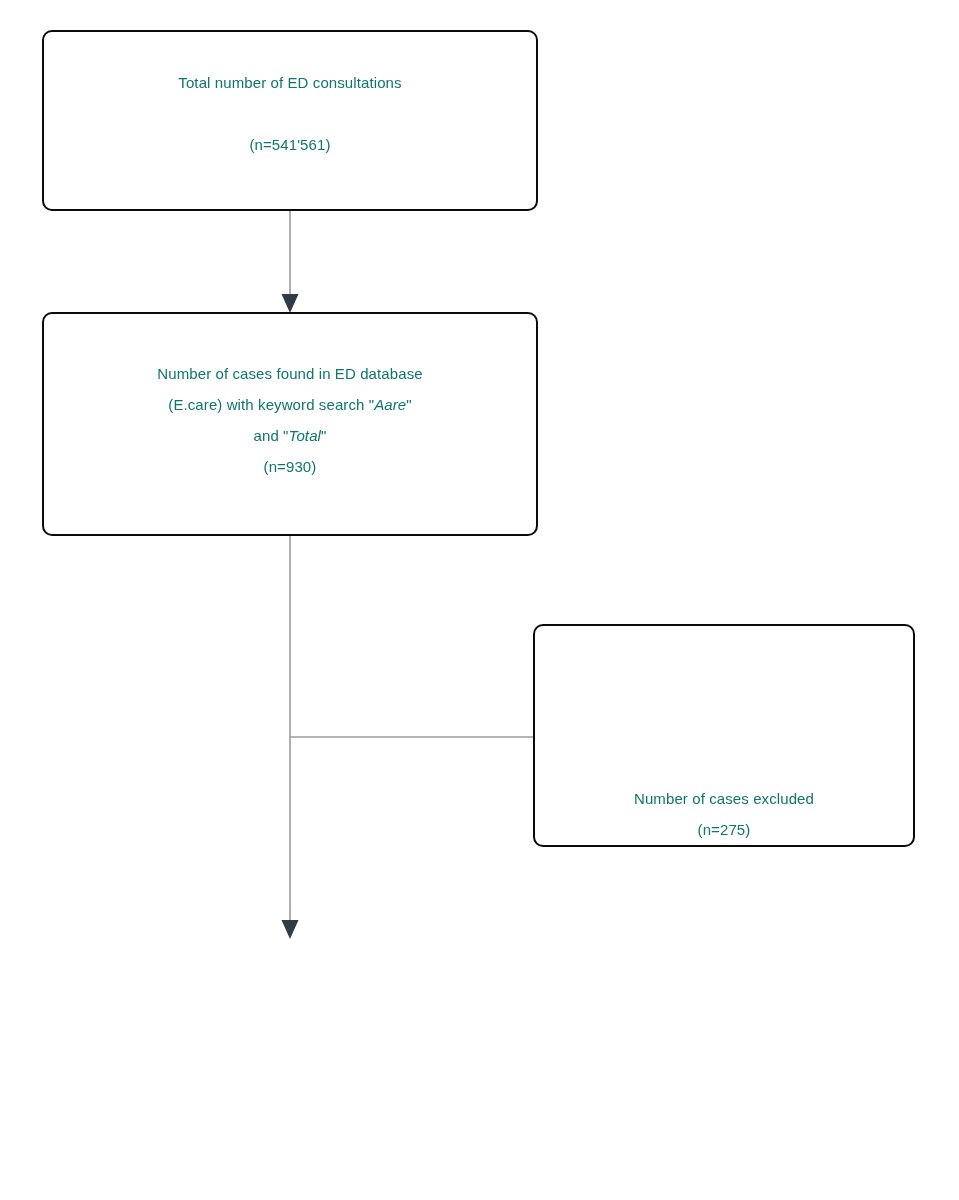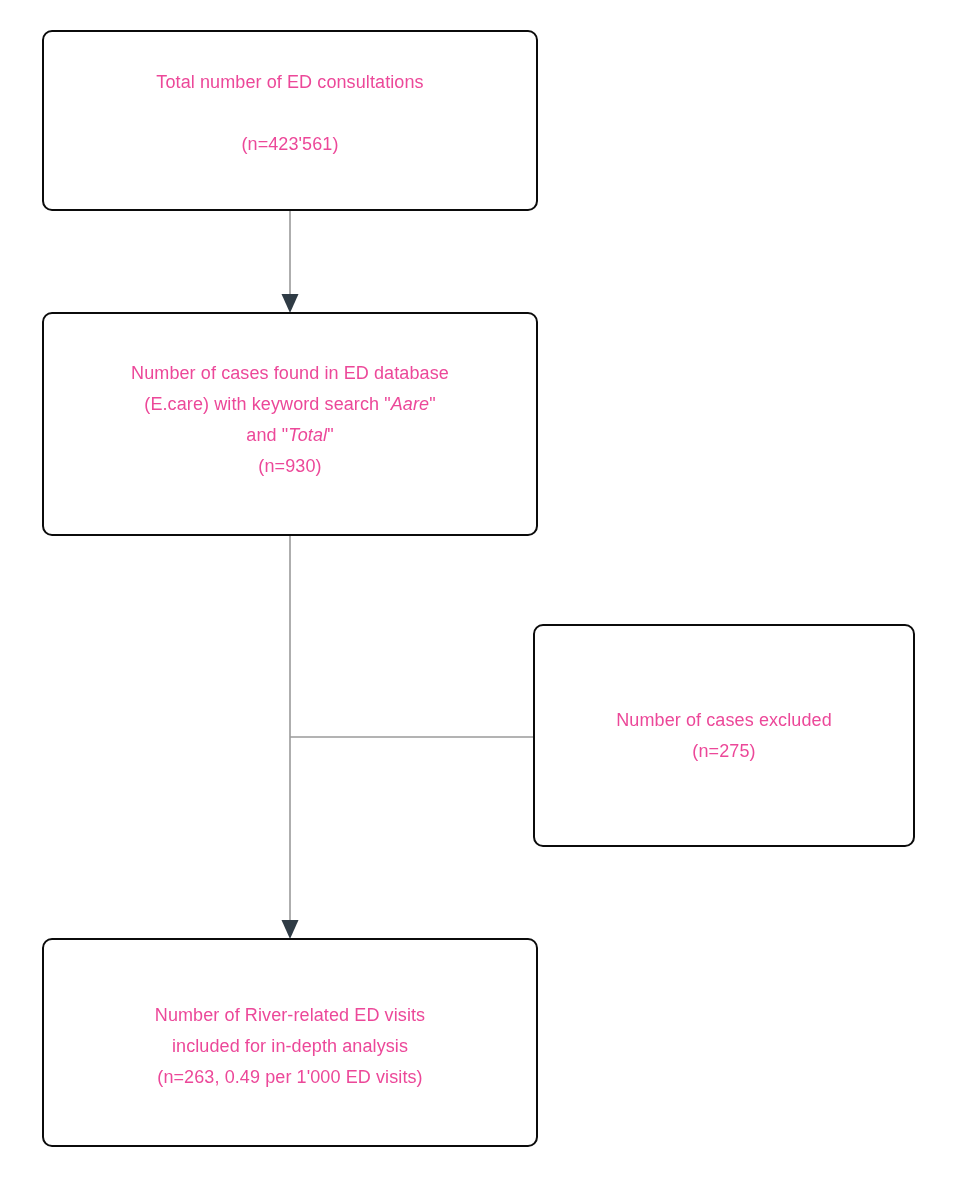--- a/index.html
+++ b/index.html
@@ -32,33 +32,33 @@
     box-sizing: border-box;
     border: 2.6px solid #0b0b0b;
     border-radius: 10px;
     background: #ffffff;
     display: flex;
     align-items: center;
     justify-content: center;
     text-align: center;
   }
   .node-text {
-    font-size: 18px;
+    font-size: 15px;
     line-height: 31px;
     letter-spacing: 0.1px;
-    color: #ec4899;
+    color: #0f766e;
     white-space: pre-line;
     padding: 0 10px;
   }
   .node-text em {
   }
   
   #node-total        { left: 42px;  top: 30px;   width: 496px; height: 181px; }
   #node-found        { left: 42px;  top: 312px;  width: 496px; height: 224px; text-align: center; }
-  #node-excluded     { left: 533px; top: 624px;  width: 382px; height: 223px; }
+  #node-excluded     { left: 533px; top: 624px;  width: 382px; height: 223px; align-items: flex-end; }
   #node-included     { left: 42px;  top: 938px;  width: 496px; height: 209px; }
   #node-total .node-text    { transform: translateY(-7px); }
   #node-found .node-text    { transform: translateY(-4px); }
   #node-excluded .node-text { transform: translateY(0px); }
   #node-included .node-text { transform: translateY(4px); }
 </style>
 </head>
 <body>
 
 <div id="flow-root">
@@ -74,28 +74,25 @@
       <line x1="290" y1="536" x2="290" y2="923" stroke="#9a9a9a" stroke-width="1.6"></line>
       <polygon points="281.5,920 298.5,920 290,939" fill="#2f3b45"></polygon>
     </g>
 
     <g>
       <line x1="290" y1="737" x2="534" y2="737" stroke="#9a9a9a" stroke-width="1.6"></line>
     </g>
   </svg>
 
   <div class="node-box" id="node-total">
-    <div class="node-text"><span>Total number of ED consultations</span><br><br><span>(n=423'561)</span></div>
+    <div class="node-text"><span>Total number of ED consultations</span><br><br><span>(n=541'561)</span></div>
   </div>
 
   <div class="node-box" id="node-found">
     <div class="node-text"><span>Number of cases found in ED database</span><br>(E.care) with keyword search "<em>Aare</em>"<br>and "<em>Total</em>"<br><span>(n=930)</span></div>
   </div>
 
   <div class="node-box" id="node-excluded">
     <div class="node-text"><span>Number of cases excluded</span><br><span>(n=275)</span></div>
   </div>
 
-  <div class="node-box" id="node-included">
-    <div class="node-text"><span>Number of River-related ED visits</span><br><span>included for in-depth analysis</span><br><span>(n=263, 0.49 per 1'000 ED visits)</span></div>
-  </div>
 
 </div>
 
 </body></html>

